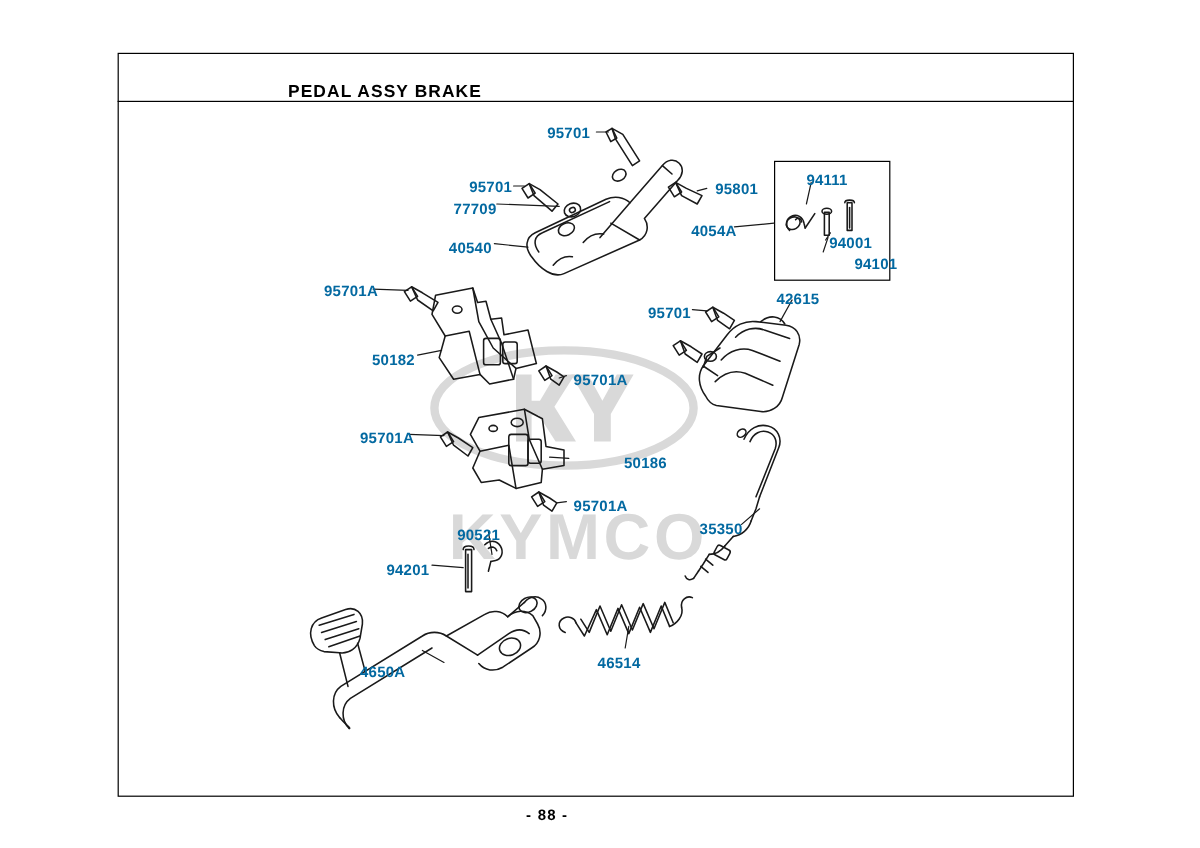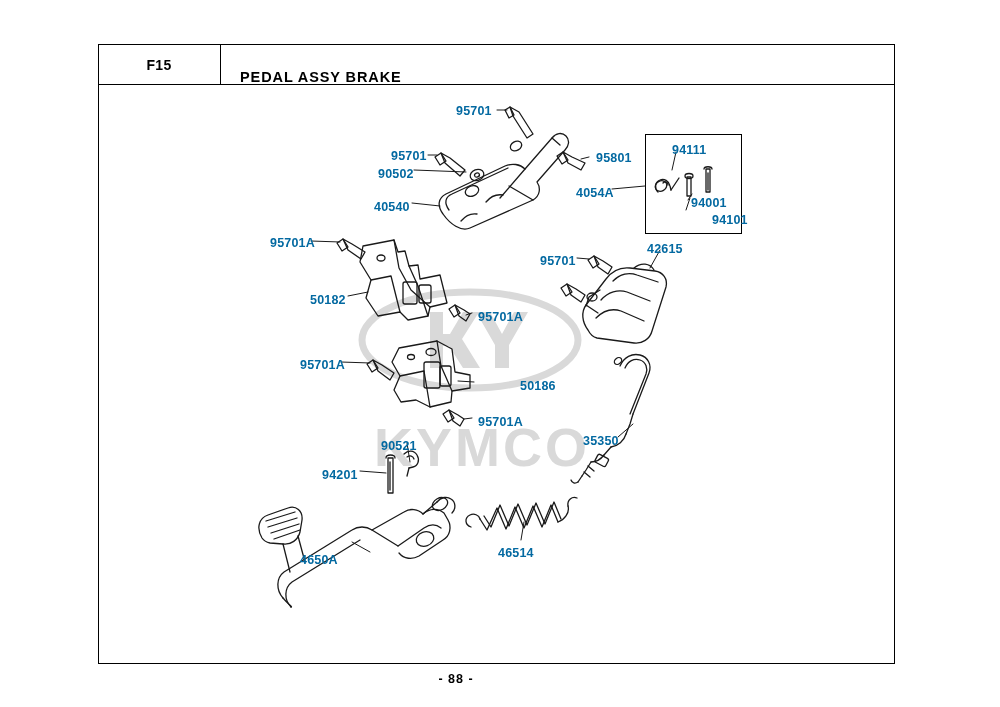--- a/index.html
+++ b/index.html
@@ -122,21 +122,20 @@
       <path d="M430 312 l0 56 l13 0 l0 -22 l6 0 l14 22 l17 0 l-18 -29 l17 -27 l-16 0 l-13 22 l-7 0 l0 -22 z"></path>
       <path d="M476 312 l14 0 l12 22 l12 -22 l14 0 l-19 33 l0 23 l-14 0 l0 -23 z"></path>
     </g>
     <g fill="#d9d9d9" font-family="Liberation Sans, sans-serif" font-size="54" font-weight="bold" letter-spacing="3">
       <text x="374" y="466">KYMCO</text>
     </g>
   </svg>
 
   <div class="sheet-border"></div>
   <div class="header-band"></div>
-  <div class="code-cell">F15</div>
   <div class="title-cell">PEDAL ASSY BRAKE</div>
   <div class="page-number">- 88 -</div>
 
   <div class="inset-box"></div>
 
   <svg id="art" viewBox="0 0 1000 707" aria-hidden="true">
     <g stroke="#1a1a1a" fill="none" stroke-width="1.3" stroke-linecap="round" stroke-linejoin="round">
 
       <g>
         <path d="M443 214 C437 206 438 198 446 194 L505 166 C512 163 520 164 525 169 L552 138 C556 133 562 132 566 136 C570 140 569 146 565 150 L537 182 C541 188 540 196 533 200 L470 228 C461 232 450 224 443 214 Z"></path>
@@ -319,21 +318,21 @@
         <path d="M618 437 L633 424"></path>
         <path d="M352 542 L370 552"></path>
         <path d="M521 540 L524 522"></path>
       </g>
     </g>
   </svg>
 
   <div>
     <div class="lbl" style="left:456px; top:104px;">95701</div>
     <div class="lbl" style="left:391px; top:149px;">95701</div>
-    <div class="lbl" style="left:378px; top:167px;">90502</div>
+    <div class="lbl" style="left:378px; top:167px;">77709</div>
     <div class="lbl" style="left:596px; top:151px;">95801</div>
     <div class="lbl" style="left:374px; top:200px;">40540</div>
     <div class="lbl" style="left:576px; top:186px;">4054A</div>
     <div class="lbl" style="left:672px; top:143px;">94111</div>
     <div class="lbl" style="left:691px; top:196px;">94001</div>
     <div class="lbl" style="left:669px; top:213px;margin-left:43px;">94101</div>
     <div class="lbl" style="left:270px; top:236px;">95701A</div>
     <div class="lbl" style="left:540px; top:254px;">95701</div>
     <div class="lbl" style="left:647px; top:242px;">42615</div>
     <div class="lbl" style="left:310px; top:293px;">50182</div>

